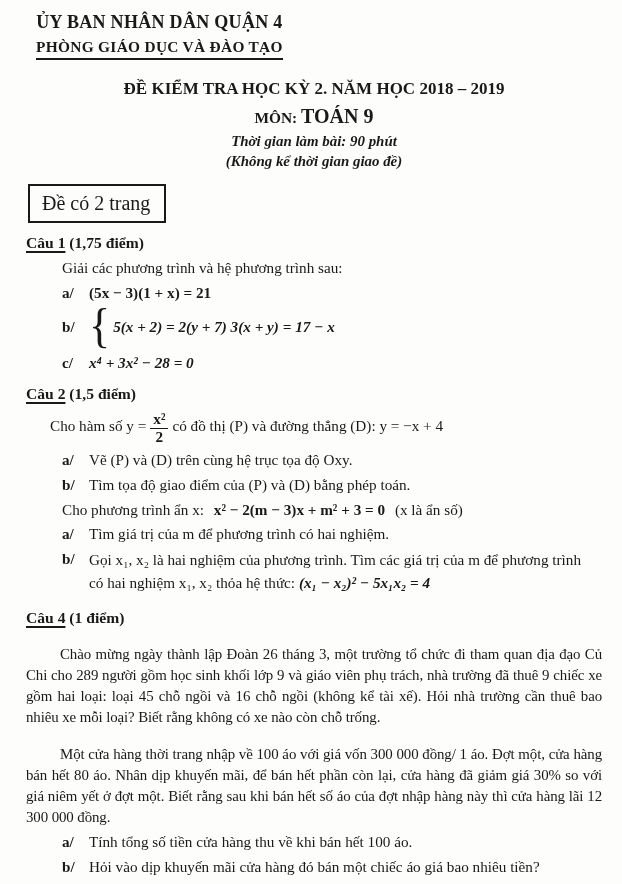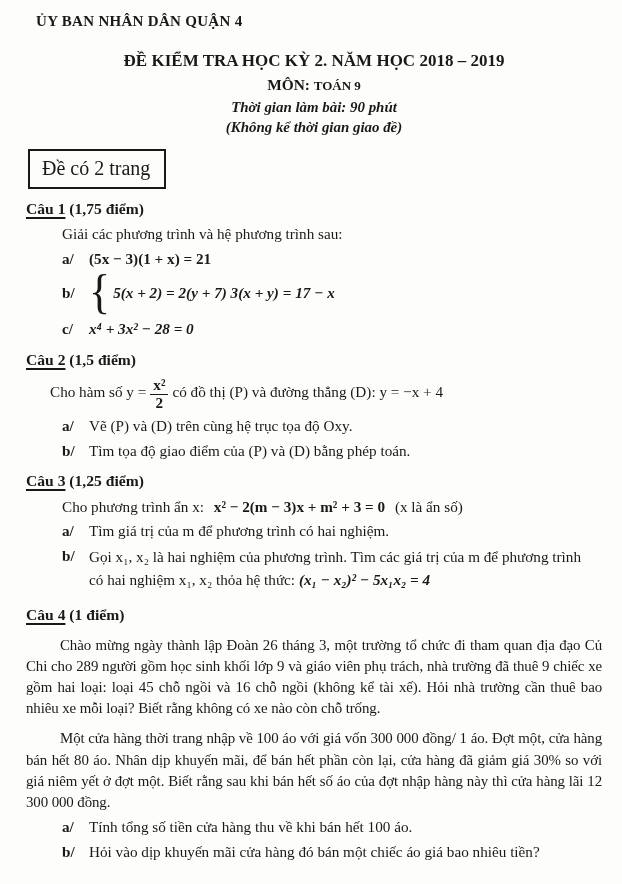--- a/index.html
+++ b/index.html
@@ -7,27 +7,27 @@
   body { background:#e9e9e9; }
   .page {
     width:622px; height:884px; overflow:hidden;
     background:#fdfdfb; color:#191919;
     font-family:"Liberation Serif","DejaVu Serif",serif;
     font-size:15.2px; line-height:1.42;
     padding:10px 20px 0 26px;
     position:relative;
   }
   .hdr { display:inline-block; text-align:center; margin-left:10px; }
-  .hdr-l1 { font-weight:700; font-size:15px; letter-spacing:.3px; }
+  .hdr-l1 { font-weight:700; font-size:18px; letter-spacing:.3px; }
   .hdr-l2 { font-weight:700; font-size:15.4px; letter-spacing:.3px;
             border-bottom:2.2px solid #191919; padding-bottom:1px; }
   .title { text-align:center; margin-top:18px; line-height:1.32; }
   .t1 { font-weight:700; font-size:17px; }
   .t2 { font-weight:700; font-size:15.4px; margin-top:2px; }
-  .t2 .subject { font-size:13px; }
+  .t2 .subject { font-size:20px; }
   .t3 { font-weight:700; font-style:italic; font-size:14.9px; margin-top:3px; }
   .t4 { font-weight:700; font-style:italic; font-size:14.9px; }
   .pagebox { display:inline-block; border:2px solid #191919;
              padding:3px 14px 4px 12px; font-size:20px; margin:12px 0 0 2px; }
   .q-head { font-weight:700; font-size:15.6px; margin-top:9px; }
   .q-head.gap { margin-top:13px; }
   .q-label { text-decoration:underline; text-decoration-thickness:1.8px; text-underline-offset:3px; }
   .indent { margin-left:36px; margin-top:3px; }
   .item { display:flex; margin-left:36px; margin-top:3px; }
   .item .lbl { font-weight:700; width:27px; flex:none; }
@@ -37,32 +37,33 @@
   .sys { display:flex; align-items:center; margin-left:36px; margin-top:2px; }
   .sys .lbl { font-weight:700; width:27px; flex:none; }
   .brace { font-size:44px; font-weight:400; line-height:1; margin-right:3px;
            transform:scaleY(1.08); display:inline-block; }
   .eqs .eq { line-height:24px; }
   .frac { display:inline-block; vertical-align:-11px; text-align:center;
           line-height:1.1; margin:0 4px; font-weight:700; }
   .frac .num { display:block; border-bottom:1.7px solid #191919; padding:0 3px 0; }
   .frac .den { display:block; }
   .fline { margin-left:24px; margin-top:6px; margin-bottom:4px; }
-  .para { text-align:justify; text-indent:34px; margin-top:9px;
+  .para { text-align:justify; text-indent:34px; margin-top:15px;
           font-size:14.9px; letter-spacing:-0.1px; }
   .q3b .txt div { line-height:23px; }
 </style>
 </head>
 <body>
 
 <div class="page">
 
   
   <div class="hdr">
     <div class="hdr-l1">ỦY BAN NHÂN DÂN QUẬN 4</div>
+    <div class="hdr-l2">PHÒNG GIÁO DỤC VÀ ĐÀO TẠO</div>
   </div>
 
   
   <div class="title">
     <div class="t1">ĐỀ KIỂM TRA HỌC KỲ 2. NĂM HỌC 2018 – 2019</div>
     <div class="t2"><span>MÔN: </span><span class="subject">TOÁN 9</span></div>
     <div class="t3">Thời gian làm bài: 90 phút</div>
     <div class="t4">(Không kể thời gian giao đề)</div>
   </div>
 
@@ -104,21 +105,20 @@
       <span>Vẽ (P) và (D) trên cùng hệ trục tọa độ Oxy.</span>
     </div>
     <div class="item">
       <span class="lbl">b/</span>
       <span>Tìm tọa độ giao điểm của (P) và (D) bằng phép toán.</span>
     </div>
   </div>
 
   
   <div>
-    <div class="q-head"><span class="q-label">Câu 3</span><span> (1,25 điểm)</span></div>
     <div class="indent nowrap">
       <span>Cho phương trình ẩn x:</span>
       <span class="math" style="margin:0 6px;">x² − 2(m − 3)x + m² + 3 = 0</span>
       <span>(x là ẩn số)</span>
     </div>
     <div class="item">
       <span class="lbl">a/</span>
       <span>Tìm giá trị của m để phương trình có hai nghiệm.</span>
     </div>
     <div class="item q3b">

